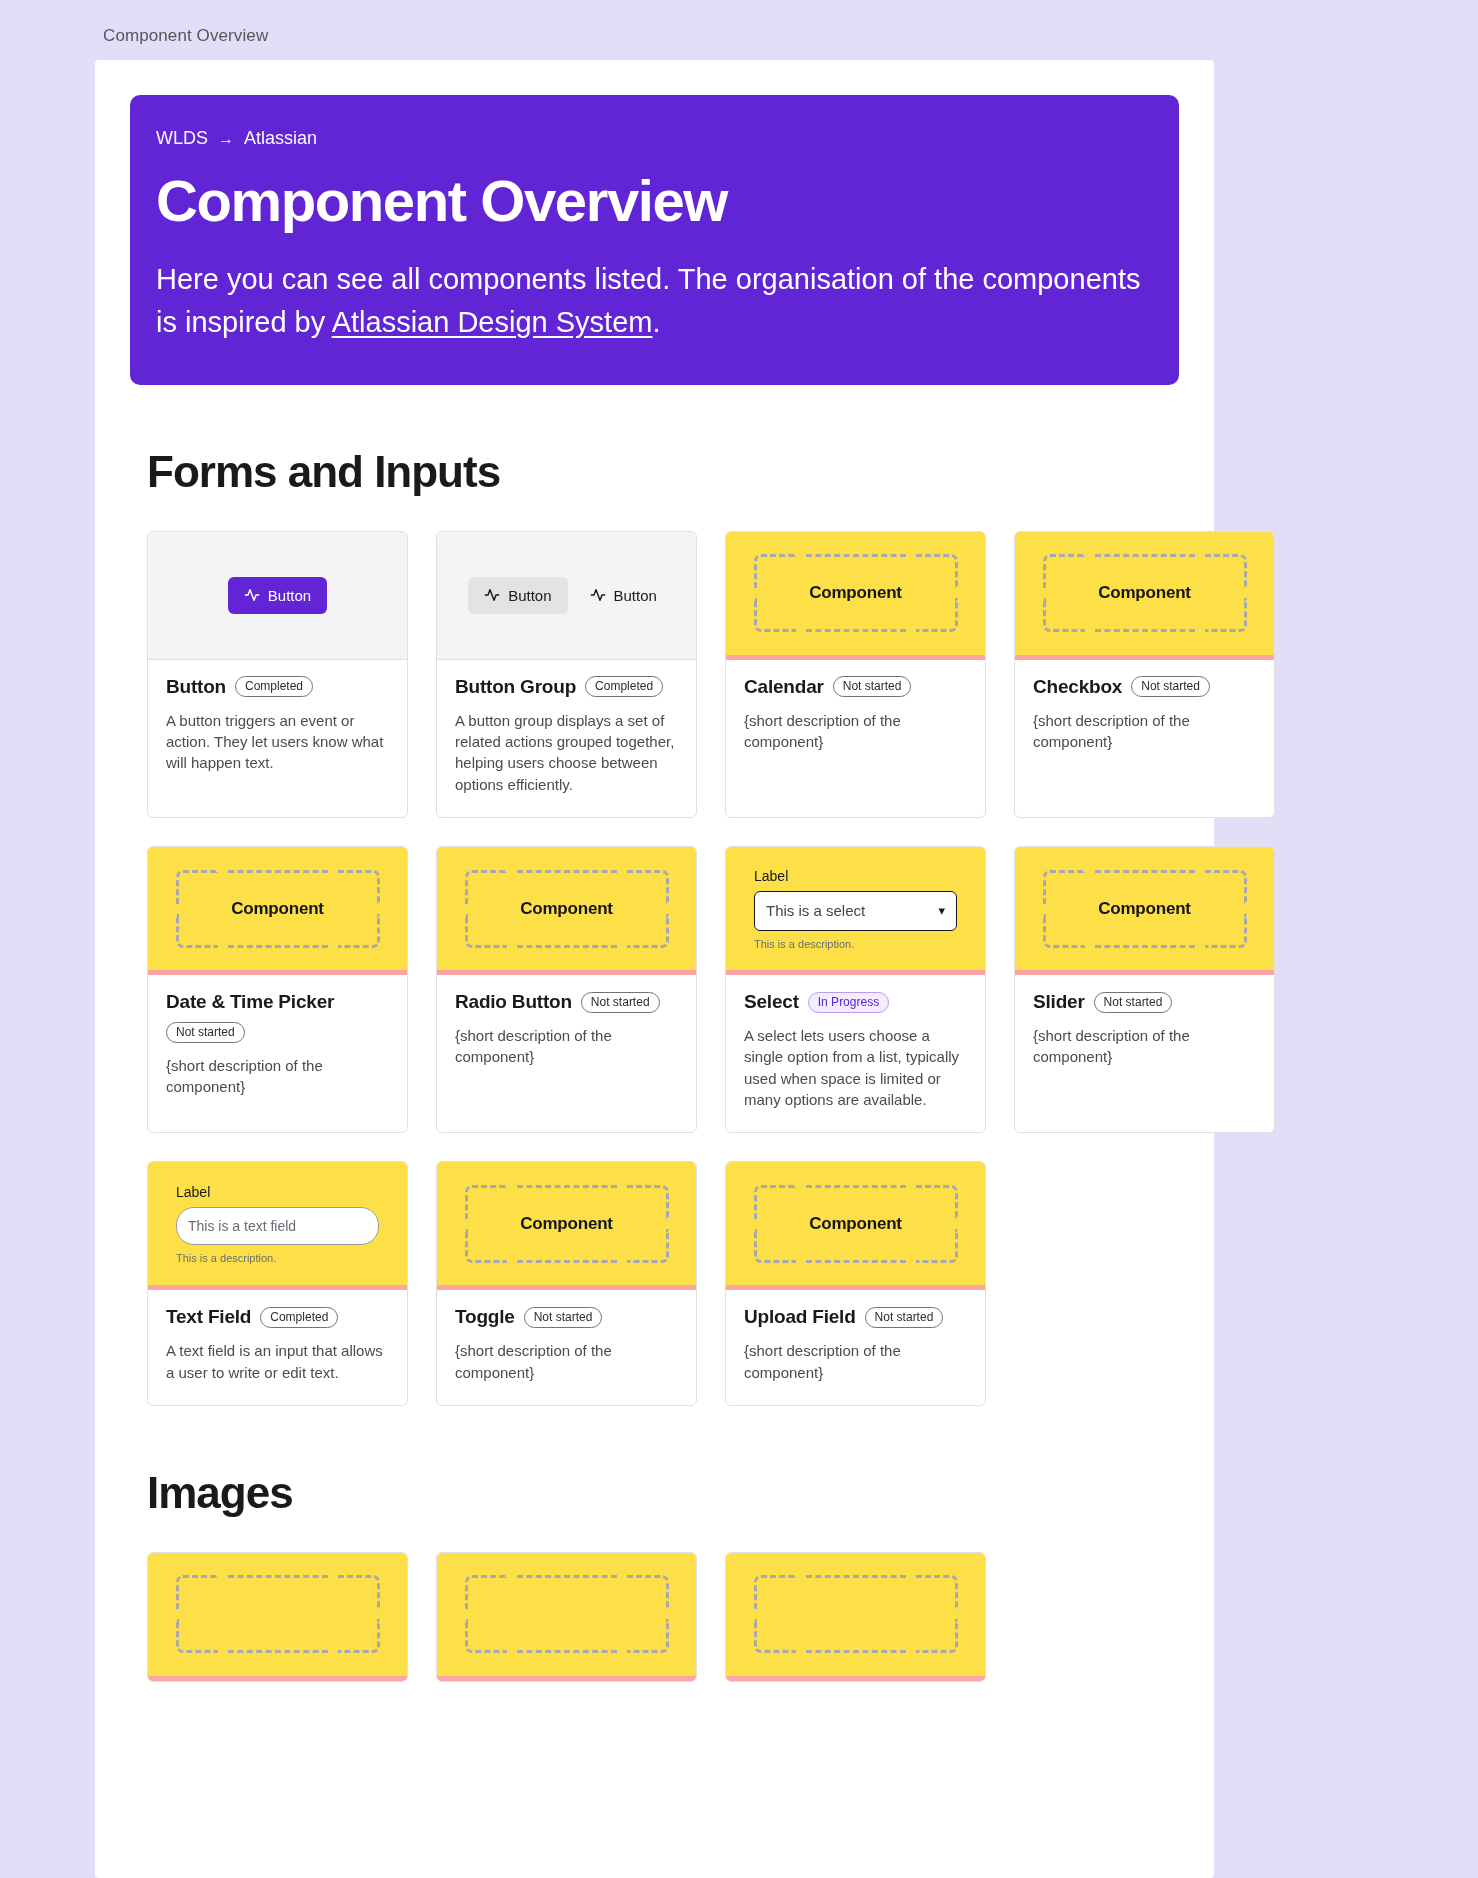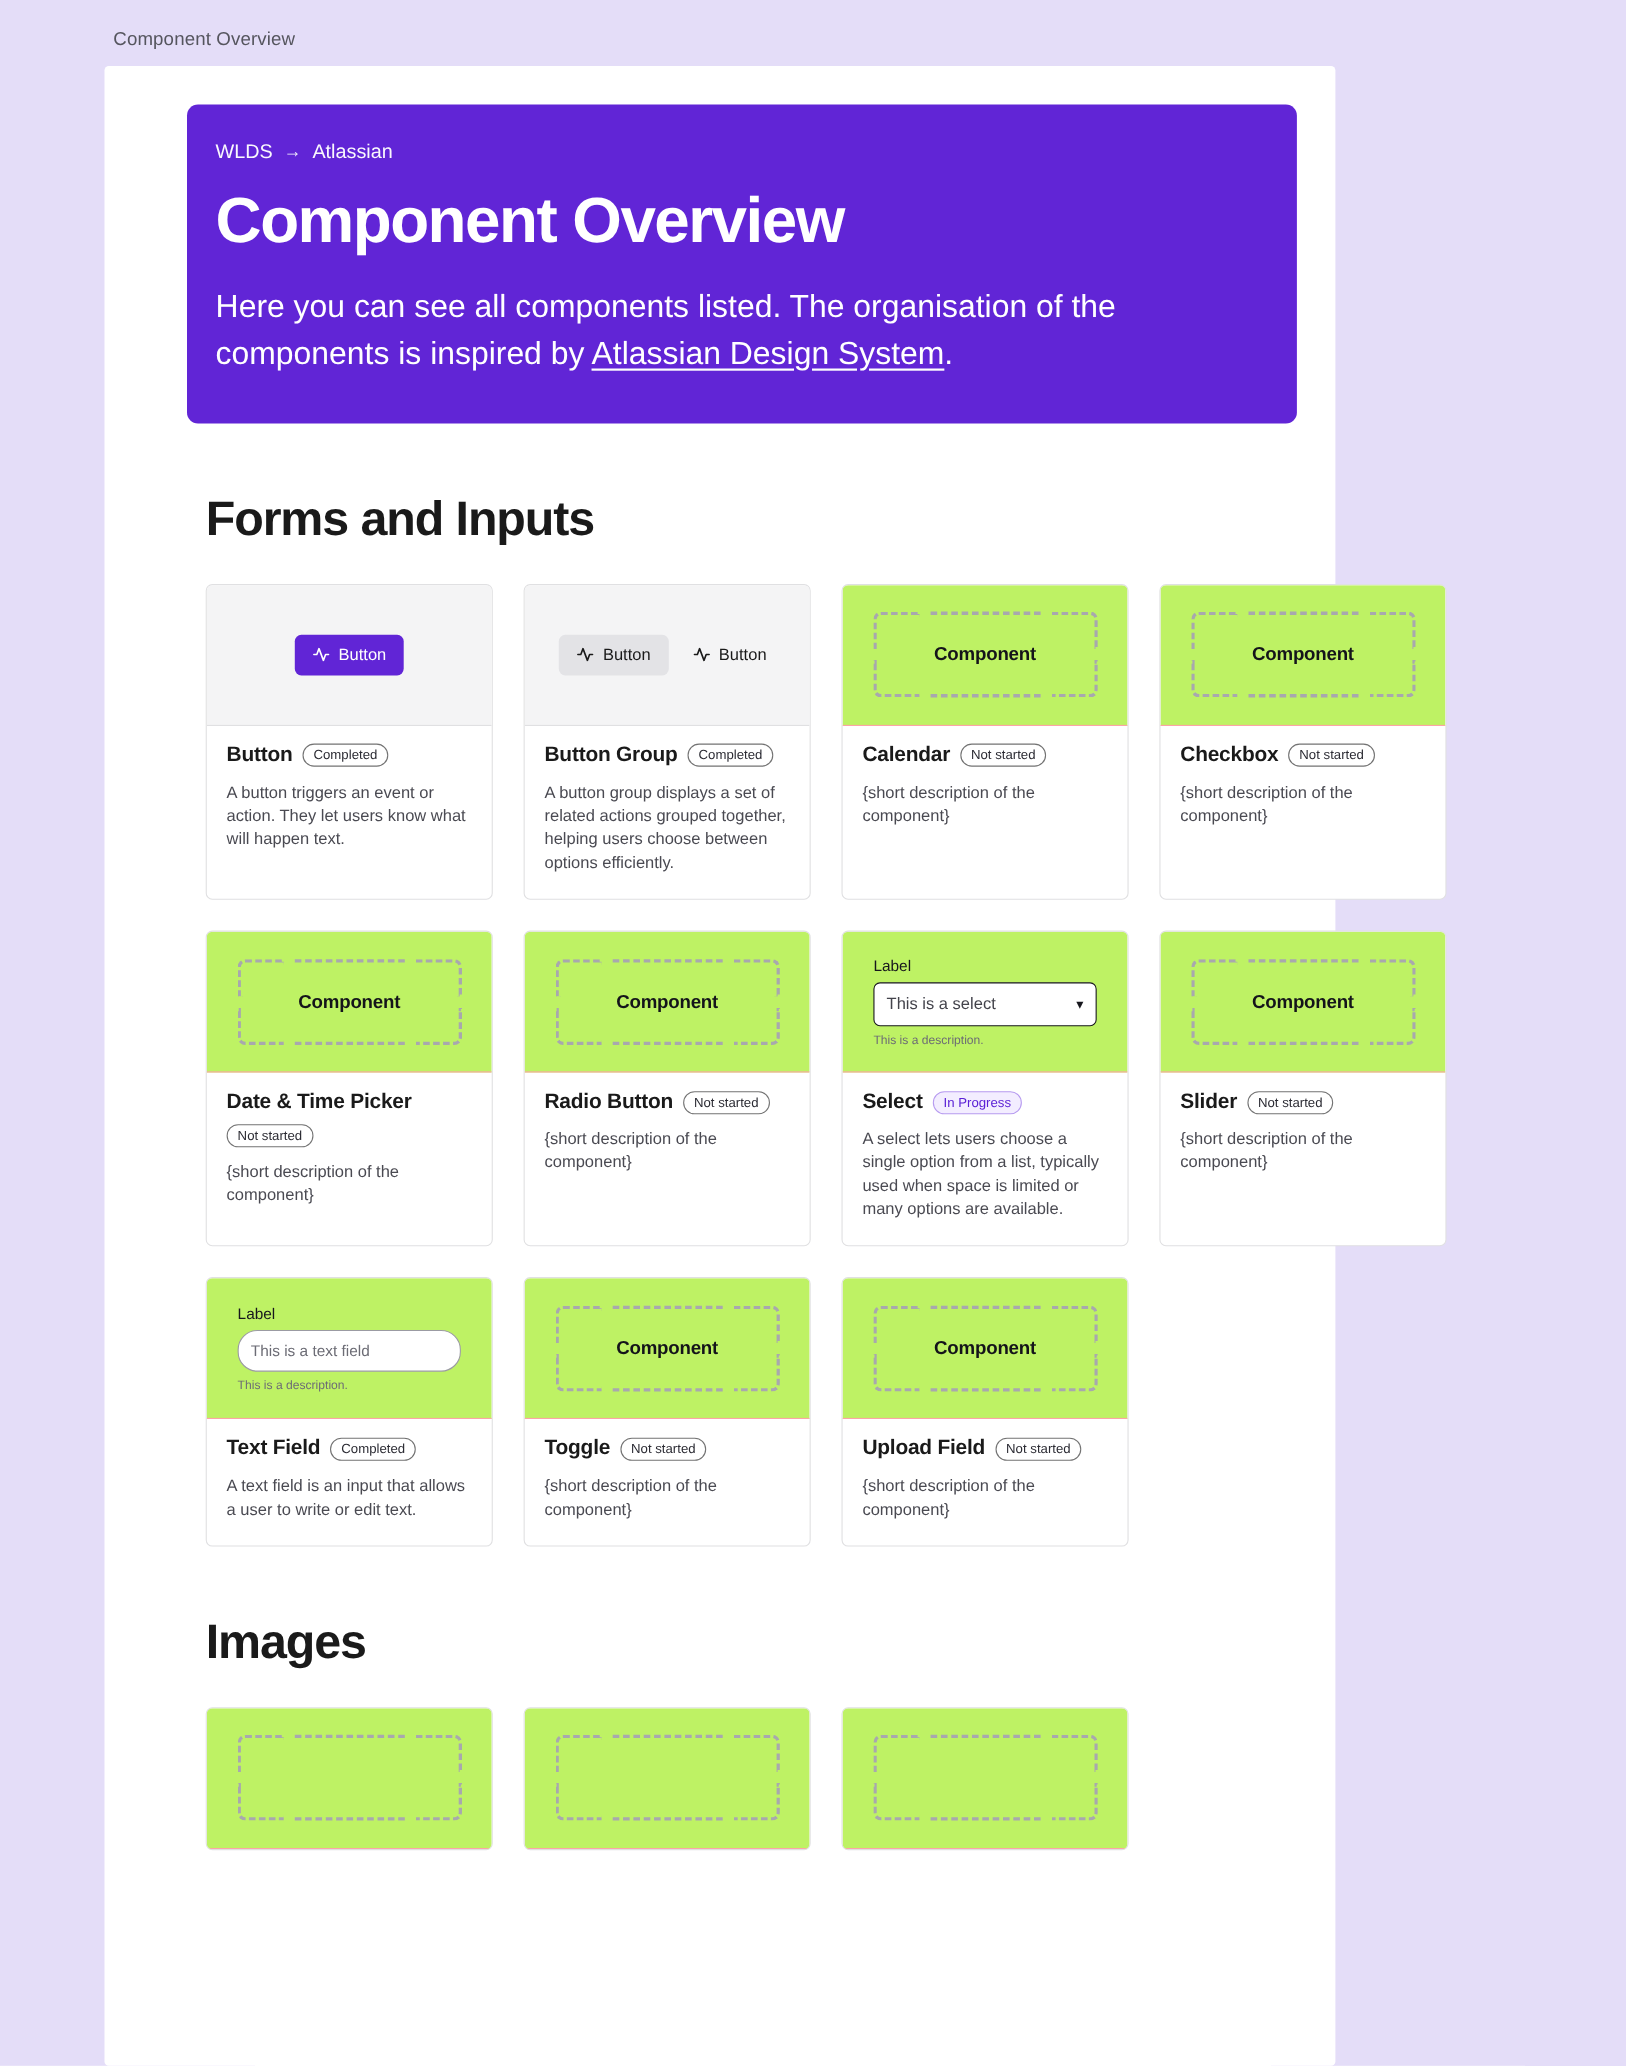--- a/index.html
+++ b/index.html
@@ -23,21 +23,20 @@
   }
 
   .sheet {
     position: absolute;
     left: 95px;
     top: 60px;
     width: 1119px;
     min-height: 1818px;
     background: #ffffff;
     border-radius: 4px;
-    padding-left: 40px;
   }
 
   
   .hero {
     margin: 35px 35px 0 35px;
     background: #6125d6;
     border-radius: 10px;
     padding: 33px 26px 40px 26px;
     color: #ffffff;
   }
@@ -105,22 +104,22 @@
     height: 128px;
     background: #f4f4f5;
     border-bottom: 1px solid #e0e0e2;
     display: flex;
     align-items: center;
     justify-content: center;
     gap: 14px;
     padding: 14px;
   }
   .card-preview.plain {
-    background: #bef264;
-    border-bottom: 1px solid #fca5a5;
+    background: #fde047;
+    border-bottom: 5px solid #fca5a5;
   }
   .card-body {
     padding: 16px 18px 22px 18px;
     flex: 1;
   }
   .card-head {
     display: flex;
     align-items: center;
     gap: 9px;
     flex-wrap: wrap;

